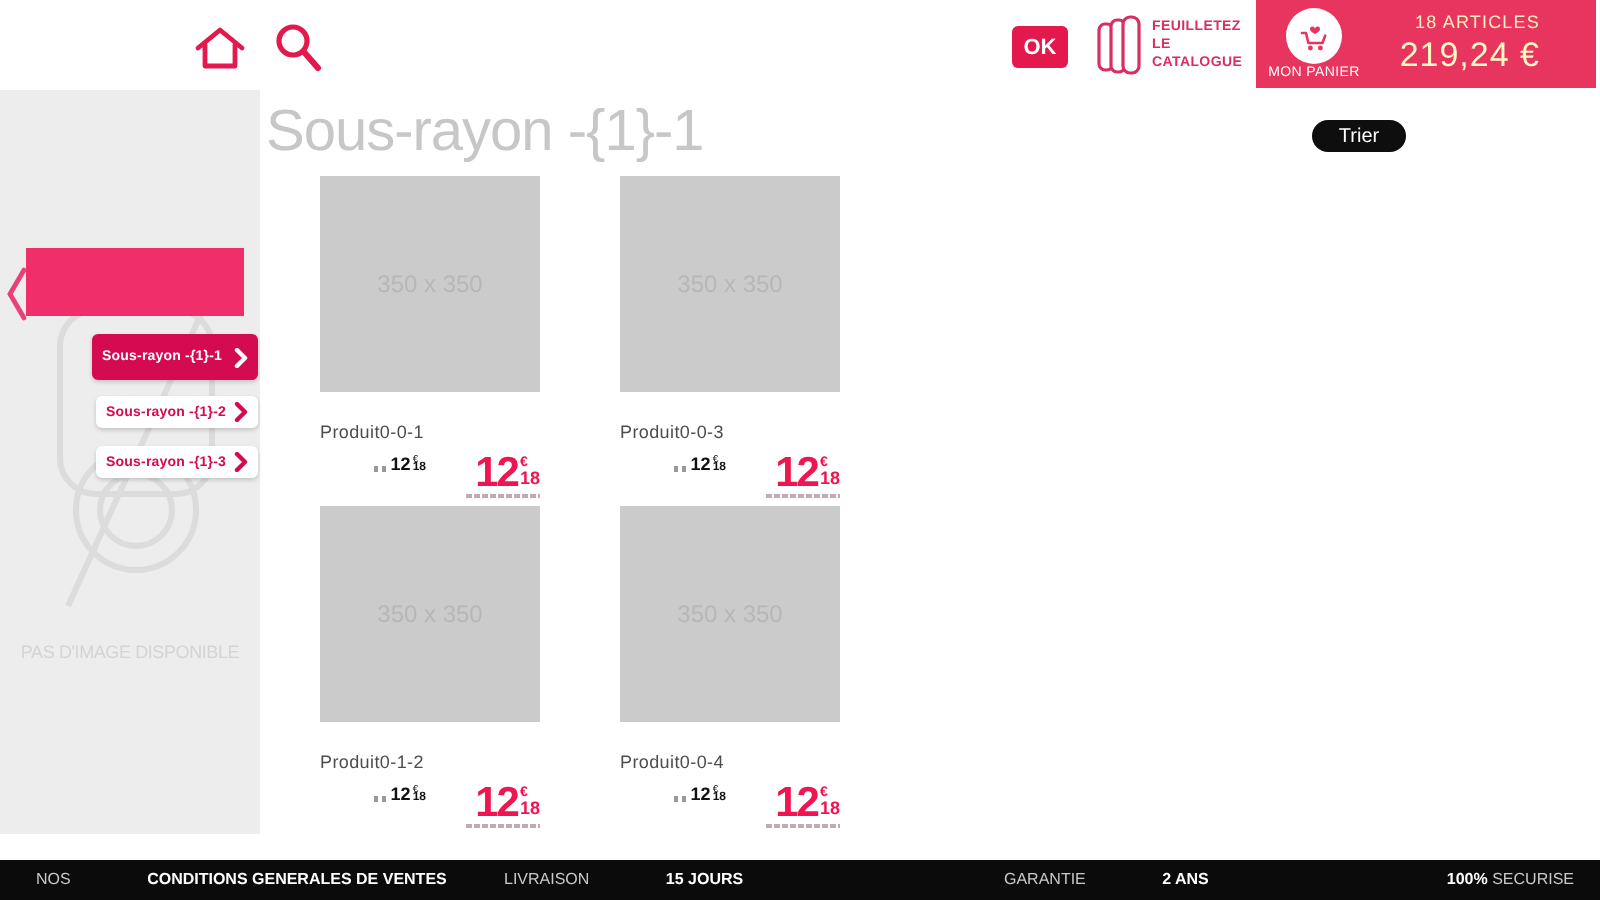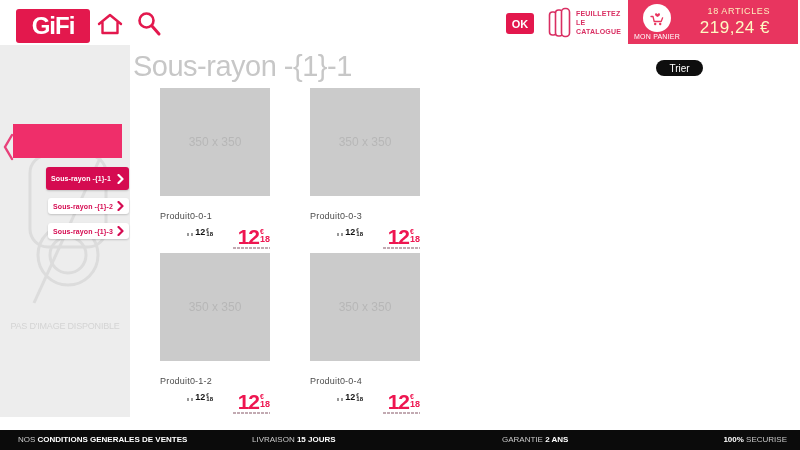--- a/index.html
+++ b/index.html
@@ -70,35 +70,32 @@
   .big-e { font-size:21px; font-weight:800; color:#ee1550; line-height:17px; letter-spacing:-1px; }
   .big-col { display:flex; flex-direction:column; margin-left:1px; }
   .big-cur { font-size:7px; font-weight:bold; color:#ee1550; line-height:7px; }
   .big-cents { font-size:9px; font-weight:800; color:#ee1550; line-height:9px; }
   .fineprint { width:37px; height:2px; margin-top:2px;
           background:repeating-linear-gradient(90deg,#c2aab2 0 3px,transparent 3px 4px); }
 
   
   .footer { position:absolute; left:0; top:430px; width:800px; height:20px; background:#0b0b0b; color:#fff; z-index:6; }
   .flink { position:absolute; top:0; line-height:20px; font-size:8px; color:#c9c9c9; white-space:nowrap; }
-  .flink b { color:#fff; font-weight:bold; }
+  .flink b { color:#fff; font-weight:bold;margin-left:36px; }
   .f1 { left:18px; } .f2 { left:252px; } .f3 { left:502px; } .f4 { right:13px; }
 
   svg { display:block; }
 </style>
 </head>
 <body>
 
 <div class="screen">
 
   <header class="topbar">
 
-    <div class="logo">
-      <span>GiFi</span>
-    </div>
 
     <div class="home-btn">
       <svg width="26" height="24" viewBox="0 0 26 24">
         <path d="M2 12 L13 3 L24 12 M5.5 10.5 V21 H20.5 V10.5" fill="none" stroke="#e3184d" stroke-width="2.4" stroke-linecap="round" stroke-linejoin="round"></path>
       </svg>
     </div>
 
     <div class="search-ico">
       <svg width="28" height="28" viewBox="0 0 28 28">
         <circle cx="11.5" cy="11.5" r="7" fill="none" stroke="#e3184d" stroke-width="2.6"></circle>

